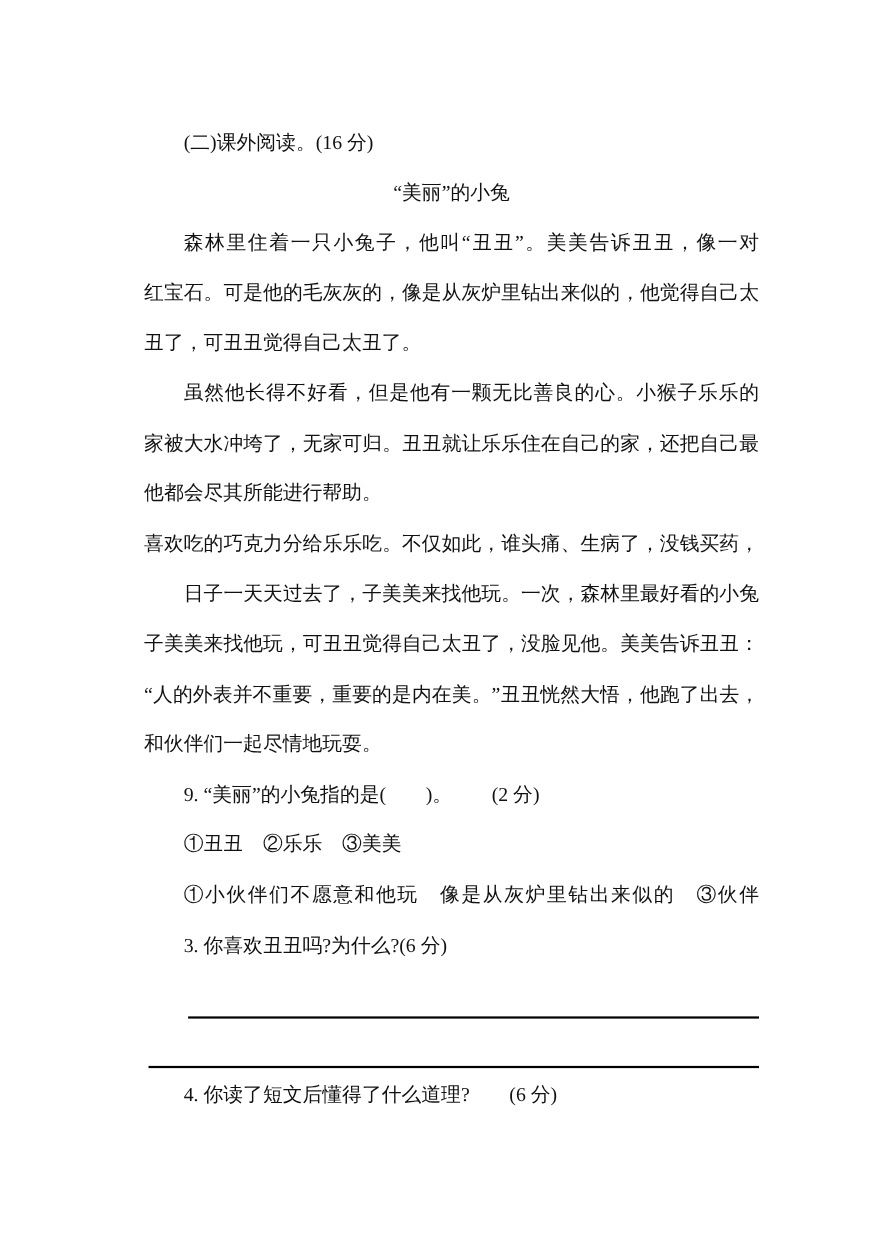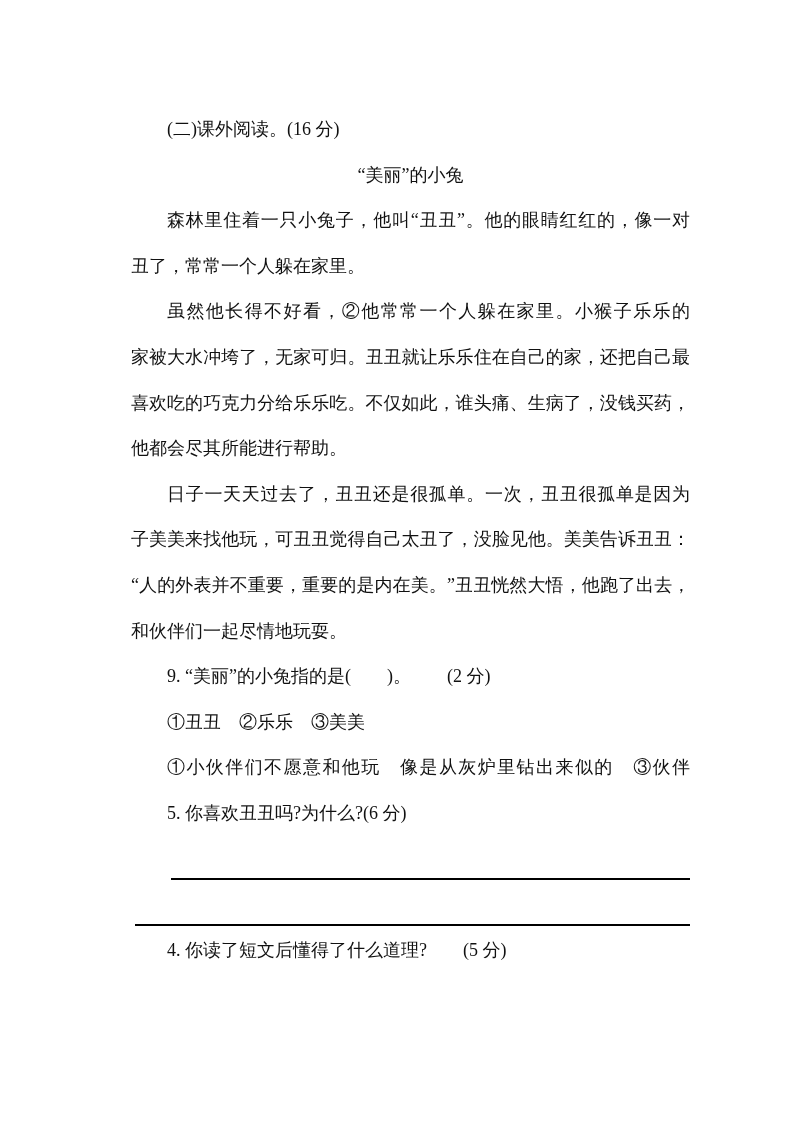--- a/index.html
+++ b/index.html
@@ -56,38 +56,39 @@
 </head>
 <body>
 
 <div class="page">
   <div class="content">
 
     <div class="line last indent">(二)课外阅读。(16 分)</div>
 
     <div class="line title-line">“美丽”的小兔</div>
 
-    <div class="line indent">森林里住着一只小兔子，他叫“丑丑”。他的眼睛红红的，像一对</div>
-    <div class="line last">丑了，常常一个人躲在家里。</div>
+    <div class="line indent">森林里住着一只小兔子，他叫“丑丑”。美美告诉丑丑，像一对</div>
+    <div class="line">红宝石。可是他的毛灰灰的，像是从灰炉里钻出来似的，他觉得自己太</div>
+    <div class="line last">丑了，可丑丑觉得自己太丑了。</div>
 
-    <div class="line indent">虽然他长得不好看，②他常常一个人躲在家里。小猴子乐乐的</div>
+    <div class="line indent">虽然他长得不好看，但是他有一颗无比善良的心。小猴子乐乐的</div>
     <div class="line">家被大水冲垮了，无家可归。丑丑就让乐乐住在自己的家，还把自己最</div>
+    <div class="line last">他都会尽其所能进行帮助。</div>
     <div class="line">喜欢吃的巧克力分给乐乐吃。不仅如此，谁头痛、生病了，没钱买药，</div>
-    <div class="line last">他都会尽其所能进行帮助。</div>
 
-    <div class="line indent">日子一天天过去了，丑丑还是很孤单。一次，丑丑很孤单是因为</div>
+    <div class="line indent">日子一天天过去了，子美美来找他玩。一次，森林里最好看的小兔</div>
     <div class="line">子美美来找他玩，可丑丑觉得自己太丑了，没脸见他。美美告诉丑丑：</div>
     <div class="line tight">“人的外表并不重要，重要的是内在美。”丑丑恍然大悟，他跑了出去，</div>
     <div class="line last">和伙伴们一起尽情地玩耍。</div>
 
     <div class="line last indent">9. “美丽”的小兔指的是(　　)。　　(2 分)</div>
     <div class="line last indent">①丑丑　②乐乐　③美美</div>
 
     <div class="line indent">①小伙伴们不愿意和他玩　像是从灰炉里钻出来似的　③伙伴</div>
 
-    <div class="line last indent">5. 你喜欢丑丑吗?为什么?(6 分)</div>
+    <div class="line last indent">3. 你喜欢丑丑吗?为什么?(6 分)</div>
     <div class="answer-line al-1"></div>
     <div class="answer-line al-2"></div>
 
-    <div class="line last indent">4. 你读了短文后懂得了什么道理?　　(5 分)</div>
+    <div class="line last indent">4. 你读了短文后懂得了什么道理?　　(6 分)</div>
 
   </div>
 </div>
 
 </body></html>

